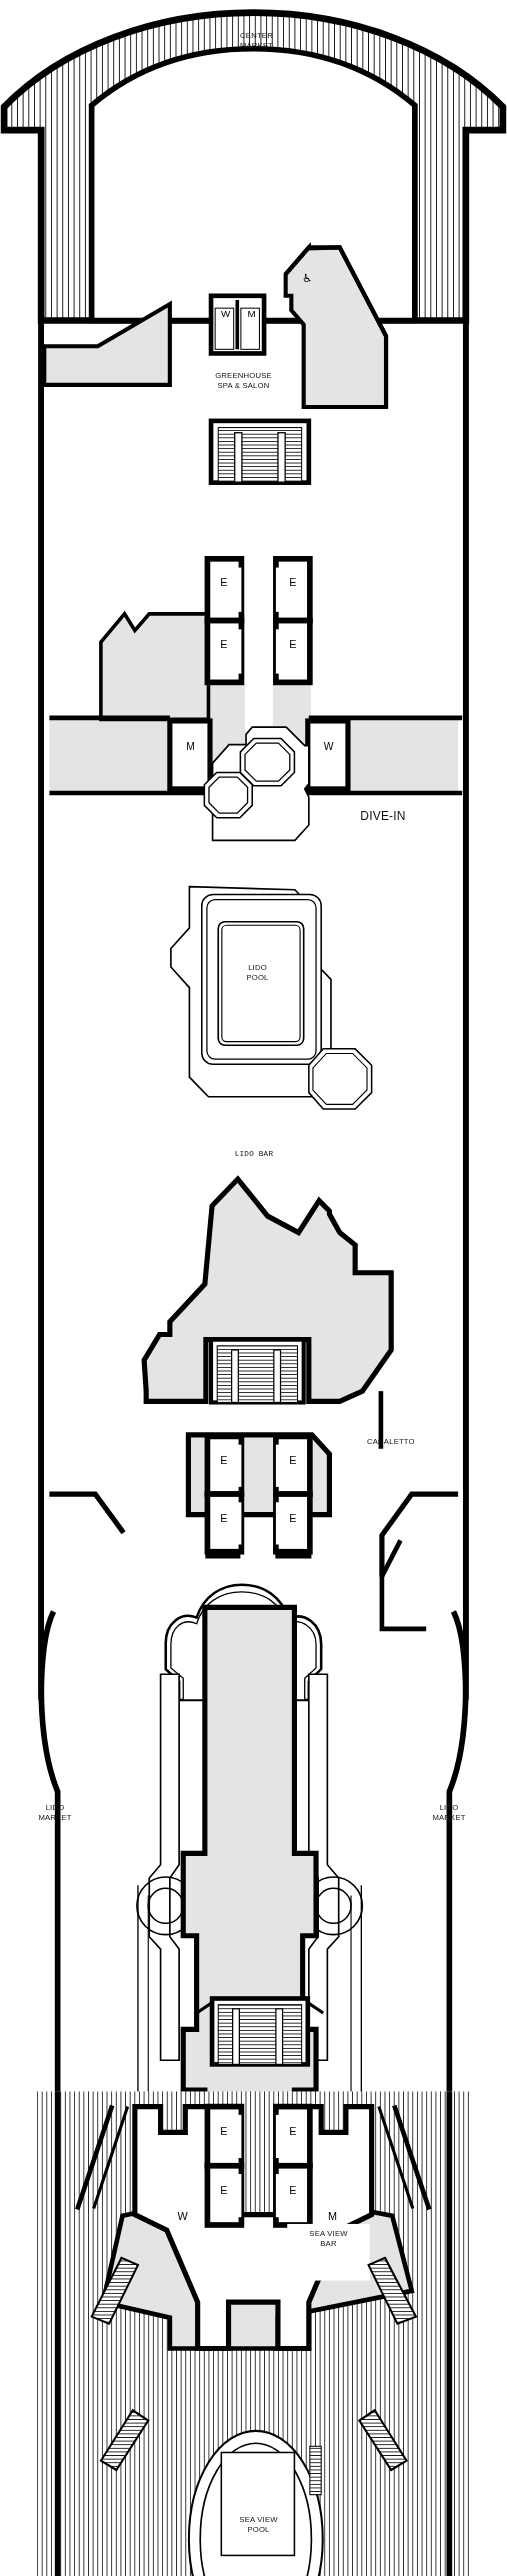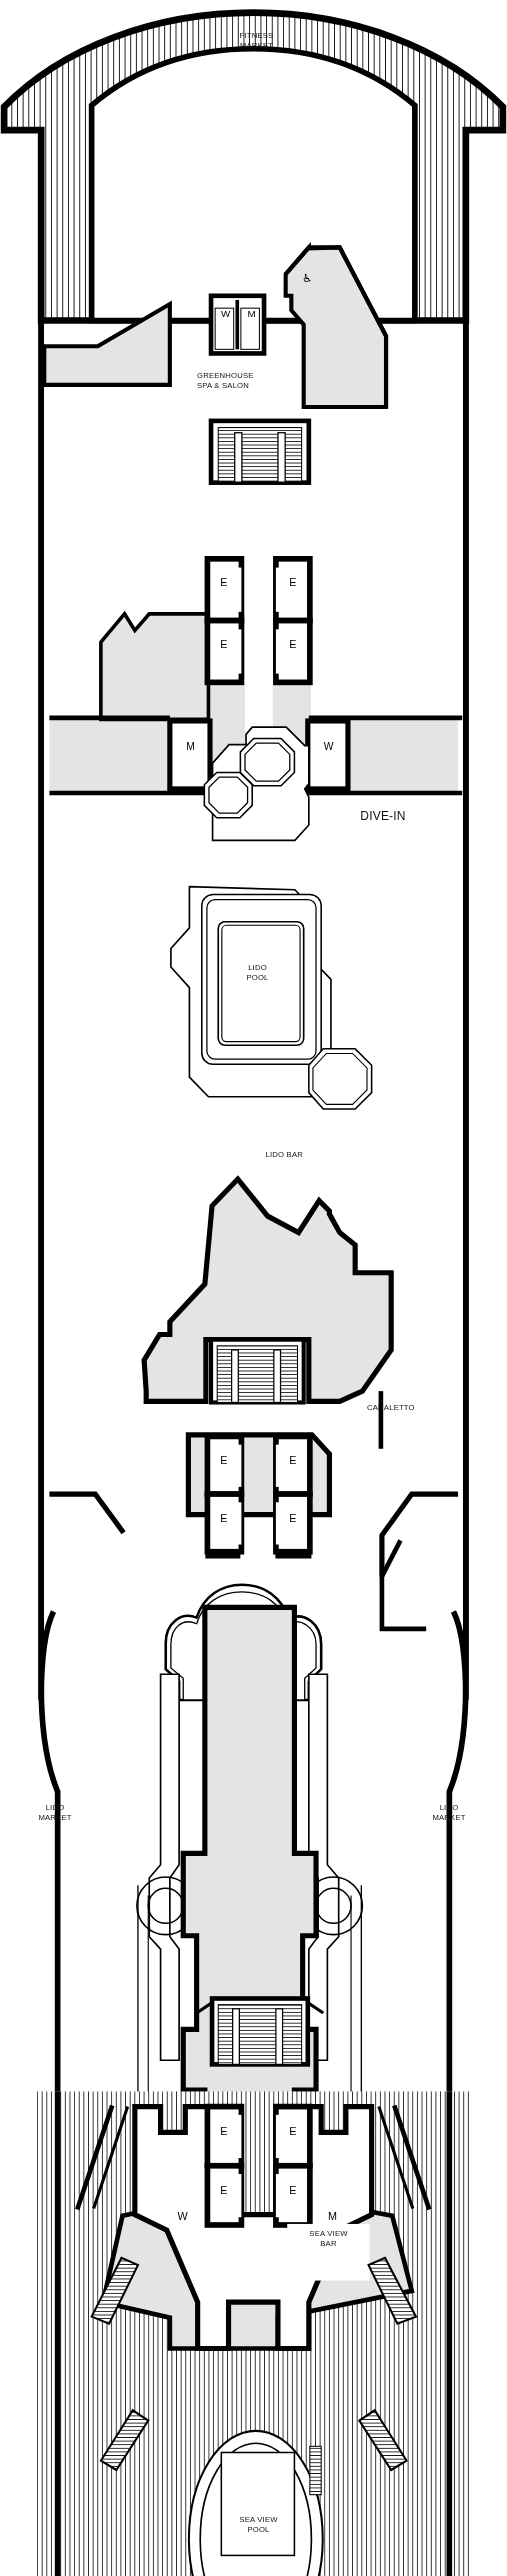--- a/index.html
+++ b/index.html
@@ -298,35 +298,35 @@
 
       <rect x="458" y="5086" width="72" height="30" fill="url(#rungs)" stroke="#000" stroke-width="3"></rect>
     </g>
   </svg>
 
   <div style="position:absolute;left:0;top:0;width:507px;height:2983px;">
 
     <div style="position:absolute;left:223px;top:31px;width:67px;text-align:center;
                 font-family:'Liberation Sans',sans-serif;font-size:7.7px;font-weight:400;
                 letter-spacing:0.2px;line-height:9.8px;color:#111;">
-      <div>FITNESS</div>
+      <div>CENTER</div>
       <div>MARKET</div>
     </div>
 
     <div style="position:absolute;left:185px;top:460px;width:0px;text-align:center;"></div>
 
     <div style="position:absolute;left:212px;top:308px;width:27px;text-align:center;
                 font-family:'Liberation Sans',sans-serif;font-size:9.8px;color:#000;">W</div>
     <div style="position:absolute;left:238px;top:308px;width:27px;text-align:center;
                 font-family:'Liberation Sans',sans-serif;font-size:9.8px;color:#000;">M</div>
 
     <div style="position:absolute;left:302px;top:272px;width:13.4px;height:14.4px;
                 font-family:'DejaVu Sans',sans-serif;font-size:11.3px;line-height:13.4px;color:#000;">♿</div>
 
-    <div style="position:absolute;left:197px;top:371px;width:93px;text-align:left;
+    <div style="position:absolute;left:197px;top:371px;width:93px;text-align:center;
                 font-family:'Liberation Sans',sans-serif;font-size:7.7px;letter-spacing:0.2px;
                 line-height:9.8px;color:#111;">
       <div>GREENHOUSE</div>
       <div>SPA &amp; SALON</div>
     </div>
 
     <div style="position:absolute;left:215px;top:576px;width:17.5px;text-align:center;
                 font-family:'Liberation Sans',sans-serif;font-size:10.8px;color:#000;">E</div>
     <div style="position:absolute;left:284px;top:576px;width:17.5px;text-align:center;
                 font-family:'Liberation Sans',sans-serif;font-size:10.8px;color:#000;">E</div>
@@ -343,33 +343,33 @@
     <div style="position:absolute;left:348px;top:809px;width:70px;text-align:center;
                 font-family:'Liberation Sans',sans-serif;font-size:12px;letter-spacing:0.2px;color:#111;">DIVE-IN</div>
 
     <div style="position:absolute;left:229px;top:963px;width:57px;text-align:center;
                 font-family:'Liberation Sans',sans-serif;font-size:7.7px;line-height:9.8px;
                 letter-spacing:0.2px;color:#111;">
       <div>LIDO</div>
       <div>POOL</div>
     </div>
 
-    <div style="position:absolute;left:205px;top:1150px;width:98px;text-align:right;
-                font-family:Liberation Sans, sans-serif;font-size:7.7px;letter-spacing:0.2px;color:#111;">LIDO BAR</div>
+    <div style="position:absolute;left:205px;top:1150px;width:98px;text-align:center;
+                font-family:Liberation Mono, monospace;font-size:7.7px;letter-spacing:0.2px;color:#111;">LIDO BAR</div>
 
     <div style="position:absolute;left:215px;top:1454px;width:17.5px;text-align:center;
                 font-family:'Liberation Sans',sans-serif;font-size:10.8px;color:#000;">E</div>
     <div style="position:absolute;left:284px;top:1454px;width:17.5px;text-align:center;
                 font-family:'Liberation Sans',sans-serif;font-size:10.8px;color:#000;">E</div>
     <div style="position:absolute;left:215px;top:1512px;width:17.5px;text-align:center;
                 font-family:'Liberation Sans',sans-serif;font-size:10.8px;color:#000;">E</div>
     <div style="position:absolute;left:284px;top:1512px;width:17.5px;text-align:center;
                 font-family:'Liberation Sans',sans-serif;font-size:10.8px;color:#000;">E</div>
 
-    <div style="position:absolute;left:367px;top:1403px;width:90px;text-align:left;
+    <div style="position:absolute;left:367px;top:1437px;width:90px;text-align:left;
                 font-family:'Liberation Sans',sans-serif;font-size:7.7px;letter-spacing:0.2px;color:#111;">CANALETTO</div>
 
     <div style="position:absolute;left:24px;top:1803px;width:62px;text-align:center;
                 font-family:'Liberation Sans',sans-serif;font-size:7.7px;line-height:9.8px;
                 letter-spacing:0.2px;color:#111;">
       <div>LIDO</div>
       <div>MARKET</div>
     </div>
 
     <div style="position:absolute;left:418px;top:1803px;width:62px;text-align:center;

